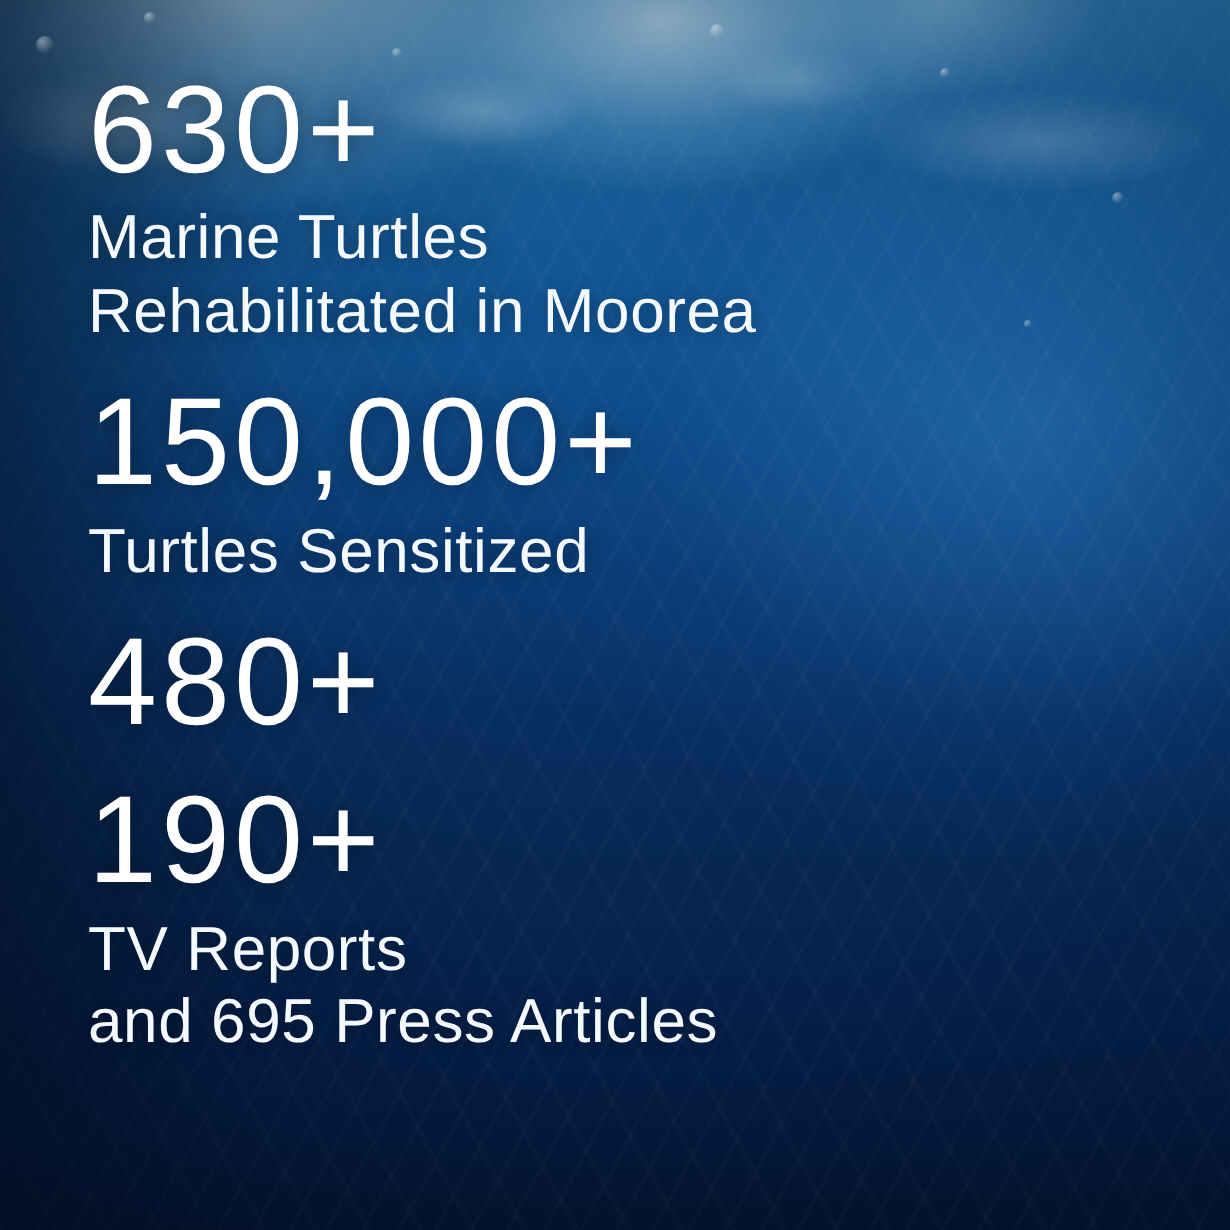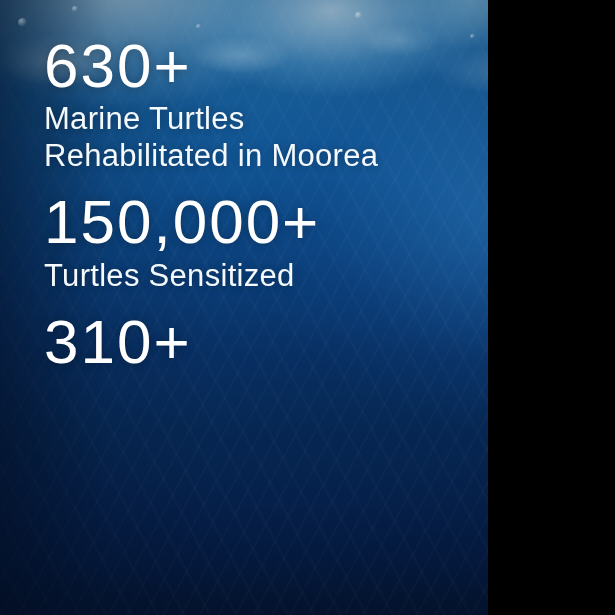--- a/index.html
+++ b/index.html
@@ -2,21 +2,21 @@
 <html><head>
 <meta charset="utf-8">
 <style>
   html, body {
     margin: 0;
     padding: 0;
     background: #000;
   }
   .poster {
     position: relative;
-    width: 488px;
+    width: 615px;
     height: 615px;
     overflow: hidden;
     font-family: "Liberation Sans", sans-serif;
     color: #ffffff;
     background: #0369a1;
   }
 
   
   .bg {
     position: absolute;
@@ -125,18 +125,23 @@
       <div class="stat-label">Marine Turtles
 Rehabilitated in Moorea</div>
     </div>
 
     <div class="stat">
       <div class="stat-number">150,000+</div>
       <div class="stat-label">Turtles Sensitized</div>
     </div>
 
     <div class="stat">
-      <div class="stat-number">310+</div>
+      <div class="stat-number">480+</div>
     </div>
 
+    <div class="stat">
+      <div class="stat-number">190+</div>
+      <div class="stat-label">TV Reports
+and 695 Press Articles</div>
+    </div>
 
   </div>
 </div>
 
 </body></html>

